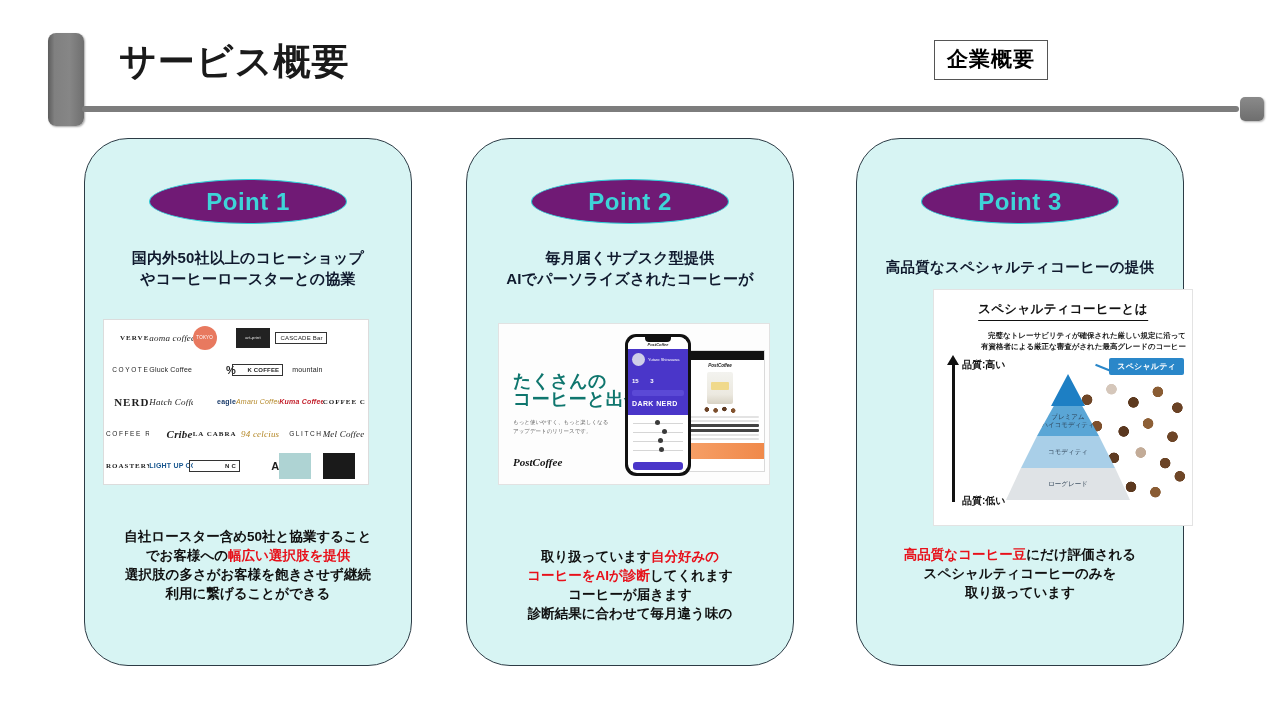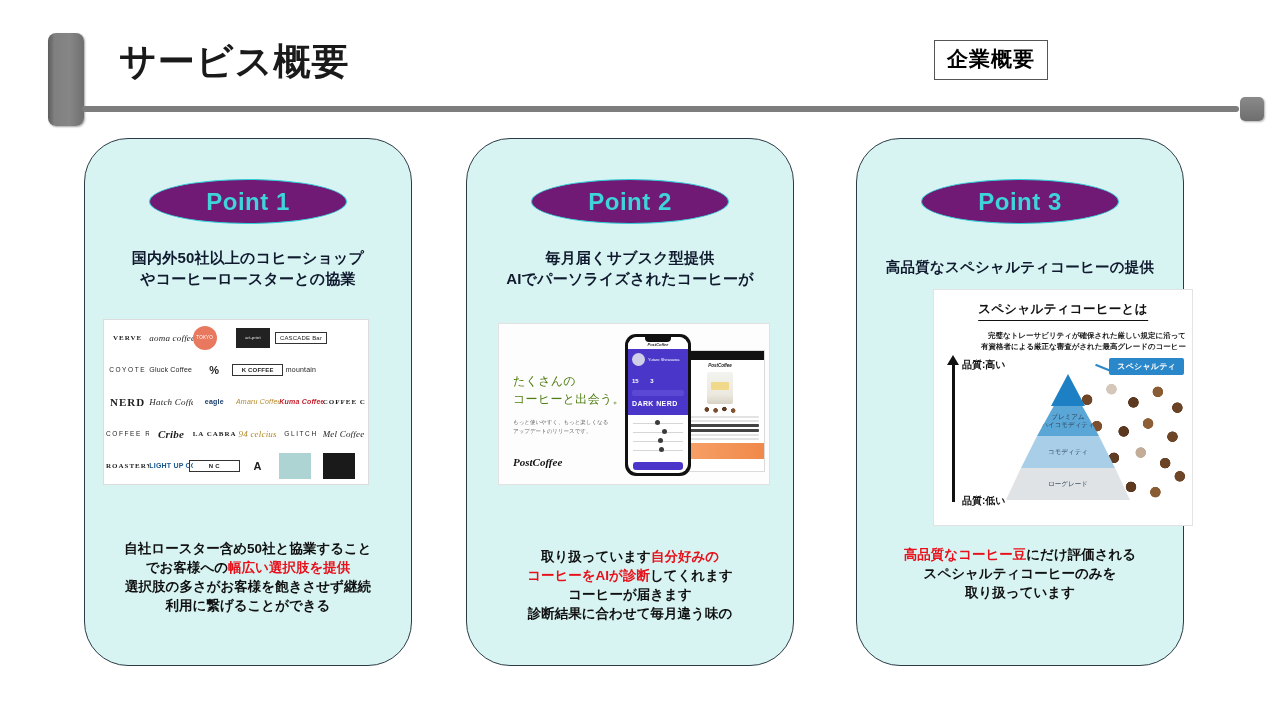--- a/index.html
+++ b/index.html
@@ -162,21 +162,21 @@
     grid-template-columns: repeat(6, 1fr);
     grid-template-rows: repeat(5, 1fr);
     align-items: center;
     justify-items: center;
     padding: 2px;
     box-sizing: border-box;
   }
   .logo-cell {
     font-size: 7px;
     color: #1d1d1d;
-    text-align: center;
+    text-align: right;
     line-height: 8px;
     letter-spacing: 0.2px;
     width: 100%;
     overflow: hidden;
     white-space: nowrap;
   }
   .lg-serif { font-family: "Liberation Serif", serif; font-weight: bold; letter-spacing: 1px; }
   .lg-script { font-family: "Liberation Serif", serif; font-style: italic; font-size: 9px; }
   .lg-big { font-size: 11px; font-weight: bold; }
   .lg-wide { letter-spacing: 1.6px; font-size: 6.5px; }
@@ -204,21 +204,21 @@
   .app-banner {
     left: 31px;
     top: 184px;
     width: 270px;
     height: 160px;
     border: 1px solid #e2e2e2;
     background: #fdfdfd;
   }
   .ab-copy { position: absolute; left: 14px; top: 48px; }
   .ab-headline {
-    font-size: 12px; font-weight: normal; color: #4d7c0f; line-height: 18px;
+    font-size: 18px; font-weight: bold; color: #0f766e; line-height: 18px;
     letter-spacing: 0.3px;
   }
   .ab-sub {
     margin-top: 10px; font-size: 5.5px; color: #666; line-height: 9px;
   }
   .ab-logo {
     position: absolute; left: 14px; bottom: 16px;
     font-family: "Liberation Serif", serif;
     font-style: italic; font-weight: bold; font-size: 11px; color: #111;
   }
@@ -413,21 +413,21 @@
       <div class="logo-cell lg-box lg-big">N C</div>
       <div class="logo-cell lg-big">A</div>
       <div class="logo-cell">
           <div class="lg-teal-swatch"></div>
         </div>
       <div class="logo-cell">
           <div class="lg-black-swatch"></div>
         </div>
     </div>
 
-    <div class="card-footer" style="top:400px;">
+    <div class="card-footer" style="top:388px;">
       <div>自社ロースター含め50社と協業すること</div>
       <div><span>でお客様への</span><span class="hl">幅広い選択肢を提供</span></div>
       <div>選択肢の多さがお客様を飽きさせず継続</div>
       <div>利用に繋げることができる</div>
     </div>
   </div>
 
   <div class="card card-2">
     <div class="point-badge">
       <span class="point-badge-label">Point 2</span>

